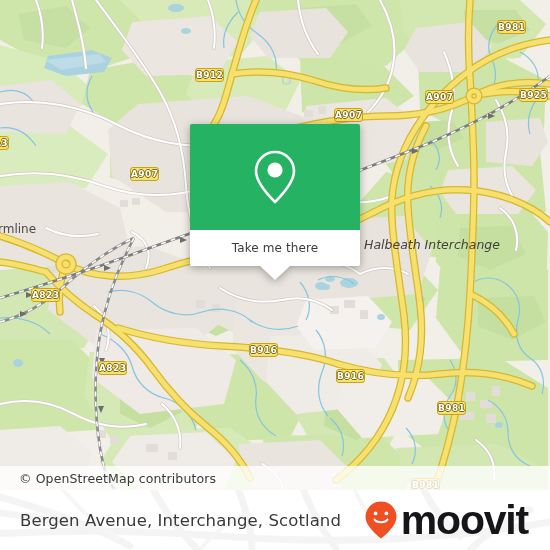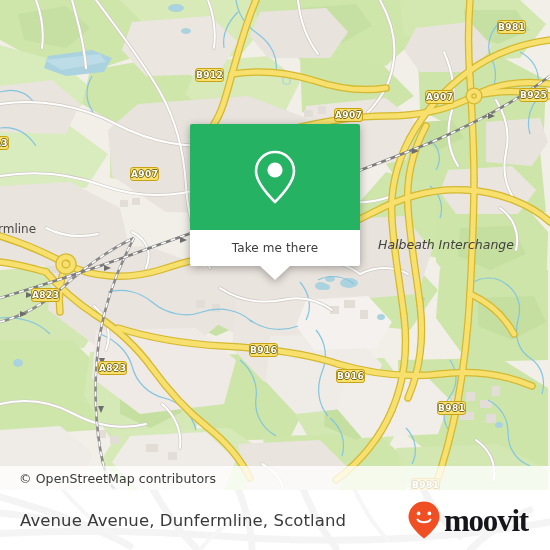--- a/index.html
+++ b/index.html
@@ -173,22 +173,22 @@
     letter-spacing: 0.1px;
     white-space: nowrap;
   }
   .brand {
     display: flex;
     align-items: center;
     gap: 3px;
   }
   .brand-wordmark {
     color: #16161a;
-    font-family: Liberation Serif, serif;
-    font-size: 31px;
+    font-family: Liberation Sans, sans-serif;
+    font-size: 41px;
     font-weight: bold;
     letter-spacing: -1.2px;
     line-height: 1;
   }
 </style>
 </head>
 <body>
 
 <div id="app">
 
@@ -527,21 +527,21 @@
     <div class="shield" style="left:-7px;  top:136px;">A3</div>
     <div class="shield" style="left:130px; top:167px;">A907</div>
     <div class="shield" style="left:31px;  top:288px;">A823</div>
     <div class="shield" style="left:249px; top:343px;">B916</div>
     <div class="shield" style="left:98px;  top:361px;">A823</div>
     <div class="shield" style="left:336px; top:369px;">B916</div>
     <div class="shield" style="left:437px; top:401px;">B981</div>
     <div class="shield" style="left:411px; top:478px;">B981</div>
 
     <div class="place-label" style="left:-2px; top:222px;">rmline</div>
-    <div class="place-label italic" style="left:378px; top:237px;">Halbeath Interchange</div>
+    <div class="place-label italic" style="left:364px; top:237px;">Halbeath Interchange</div>
 
     <div class="popup">
       <div class="popup-head">
         <svg class="popup-pin" width="46" height="56" viewBox="0 0 46 56" xmlns="http://www.w3.org/2000/svg">
           <path d="M23 3 C12.5 3 4 11.5 4 22 C4 33 16 46 23 53 C30 46 42 33 42 22 C42 11.5 33.5 3 23 3 Z" fill="none" stroke="#ffffff" stroke-width="2.6" stroke-linejoin="round"></path>
           <circle cx="23" cy="21" r="7.6" fill="#ffffff"></circle>
         </svg>
       </div>
       <div class="popup-body">
         <span class="popup-body-text">Take me there</span>
@@ -568,21 +568,21 @@
         <path d="M-10,22 C30,26 70,32 104,42"></path>
       </g>
       <g stroke="#f0eeee" stroke-width="4" fill="none" stroke-linecap="round">
         <path d="M60,-4 C76,16 94,34 118,48"></path>
         <path d="M352,-6 C362,16 372,34 388,50"></path>
         <path d="M200,60 C212,44 228,32 248,24"></path>
       </g>
     </svg>
 
     <div class="footer-inner">
-      <span class="footer-title">Avenue Avenue, Dunfermline, Scotland</span>
+      <span class="footer-title">Bergen Avenue, Interchange, Scotland</span>
 
       <div class="brand">
         <svg width="34" height="40" viewBox="0 0 34 40" xmlns="http://www.w3.org/2000/svg">
           <path d="M17 1.5 C8.4 1.5 1.5 8.4 1.5 17 C1.5 24.5 9.5 32.5 17 38.5 C24.5 32.5 32.5 24.5 32.5 17 C32.5 8.4 25.6 1.5 17 1.5 Z" fill="#f04e23"></path>
           <circle cx="11.6" cy="13.4" r="1.9" fill="#ffffff"></circle>
           <circle cx="22.4" cy="13.4" r="1.9" fill="#ffffff"></circle>
           <path d="M10.6 19.6 C12.6 23.2 21.4 23.2 23.4 19.6" fill="none" stroke="#ffffff" stroke-width="2.1" stroke-linecap="round"></path>
         </svg>
         <span class="brand-wordmark">moovit</span>
       </div>

